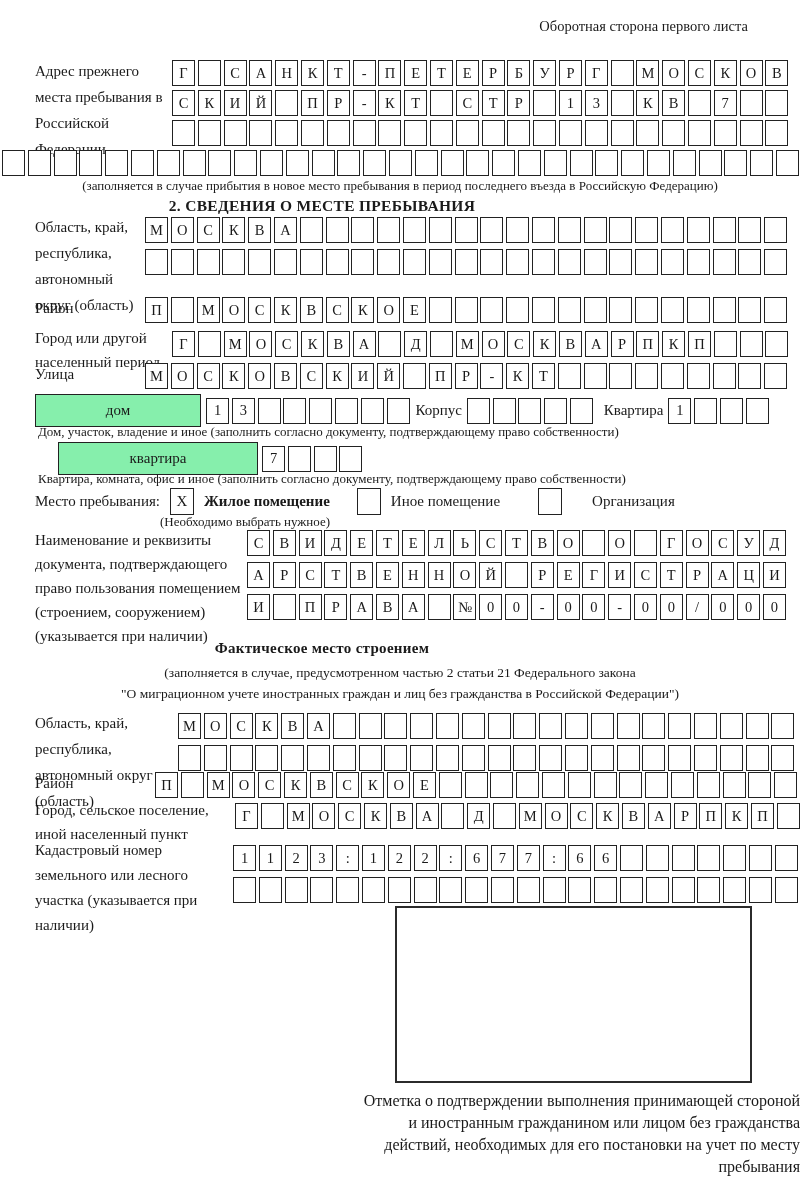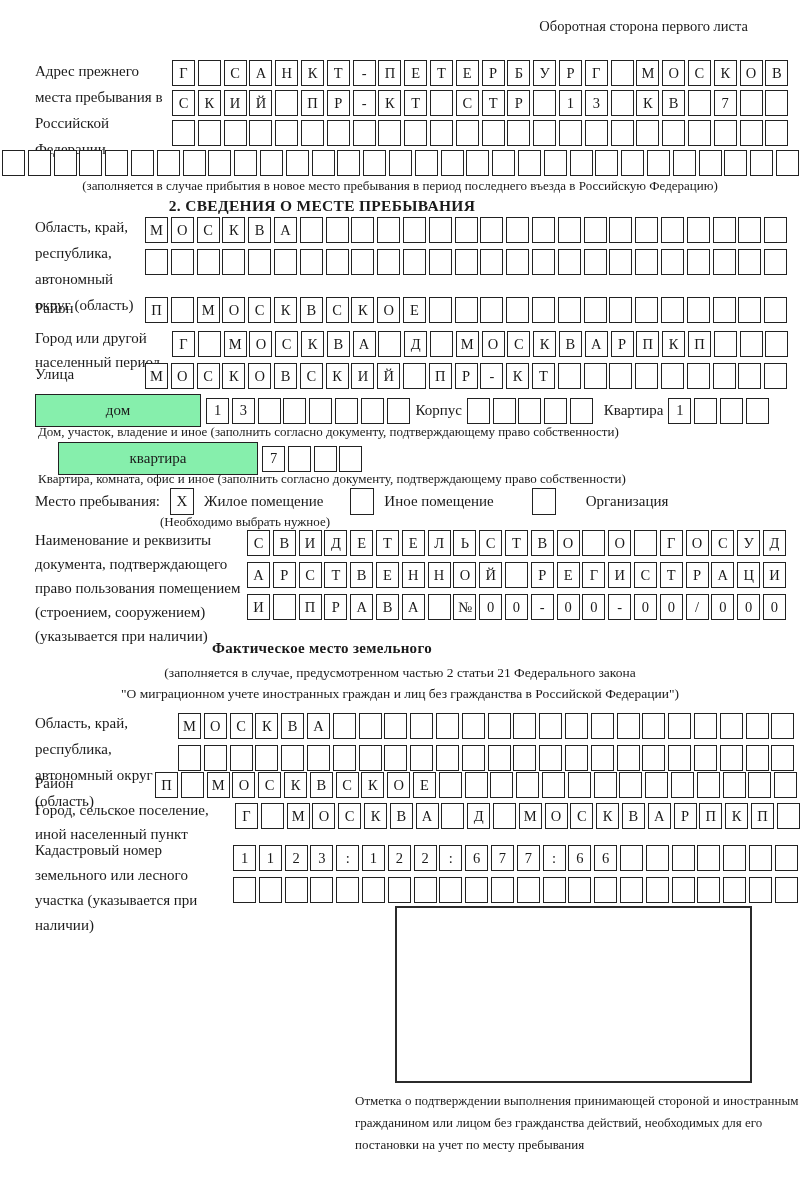--- a/index.html
+++ b/index.html
@@ -334,21 +334,21 @@
       <span class="cell"></span>
     </div>
 </div>
 <div class="abs cap" style="top:471px;left:38px;text-align:center;">Квартира, комната, офис и иное (заполнить согласно документу, подтверждающему право собственности)</div>
 
 <div class="abs flexrow" style="top:488px;left:35px;">
   <div class="inline-lbl">Место пребывания:</div>
   <div class="chk" style="margin-left:10px;">
       <span>X</span>
     </div>
-  <div class="inline-lbl" style="margin-left:10px;">Жилое помещение</div>
+  <div class="inline-lbl" style="margin-left:10px;font-weight:bold;">Жилое помещение</div>
   <div class="chk" style="margin-left:27px;">
       <span></span>
     </div>
   <div class="inline-lbl" style="margin-left:10px;">Иное помещение</div>
   <div class="chk" style="margin-left:38px;">
       <span></span>
     </div>
   <div class="inline-lbl" style="margin-left:30px;">Организация</div>
 </div>
 <div class="abs cap" style="top:514px;left:160px;width:280px;text-align:left;">(Необходимо выбрать нужное)</div>
@@ -417,21 +417,21 @@
     <span class="cell">0</span>
     <span class="cell">-</span>
     <span class="cell">0</span>
     <span class="cell">0</span>
     <span class="cell">/</span>
     <span class="cell">0</span>
     <span class="cell">0</span>
     <span class="cell">0</span>
   </div>
 
-<div class="abs sec-title" style="top:640px;font-size:15px;">Фактическое место земельного</div>
+<div class="abs sec-title" style="top:640px;font-size:15px;">Фактическое место строением</div>
 <div class="abs cap cap-center" style="top:665px;font-size:13.5px;">(заполняется в случае, предусмотренном частью 2 статьи 21 Федерального закона</div>
 <div class="abs cap cap-center" style="top:686px;font-size:13.5px;">"О миграционном учете иностранных граждан и лиц без гражданства в Российской Федерации")</div>
 
 <div class="abs f-label" style="top:710px;left:35px;width:145px;">Область, край, республика, автономный округ (область)</div>
 <div class="abs cellrow" style="top:713px;left:178px;">
     <span class="cell">М</span>
     <span class="cell">О</span>
     <span class="cell">С</span>
     <span class="cell">К</span>
     <span class="cell">В</span>
@@ -581,13 +581,13 @@
     <span class="cell"></span>
     <span class="cell"></span>
     <span class="cell"></span>
     <span class="cell"></span>
     <span class="cell"></span>
     <span class="cell"></span>
     <span class="cell"></span>
   </div>
 
 <div class="abs stampbox" style="top:906px;left:395px;width:357px;height:177px;"></div>
-<div class="abs cap" style="top:1090px;left:355px;width:445px;text-align:left;line-height:22px;font-size:13px;">Отметка о подтверждении выполнения принимающей стороной и иностранным гражданином или лицом без гражданства действий, необходимых для его постановки на учет по месту пребывания</div>
+<div class="abs cap" style="top:1090px;left:355px;width:445px;text-align:right;line-height:22px;font-size:16px;">Отметка о подтверждении выполнения принимающей стороной и иностранным гражданином или лицом без гражданства действий, необходимых для его постановки на учет по месту пребывания</div>
 
 </body></html>

